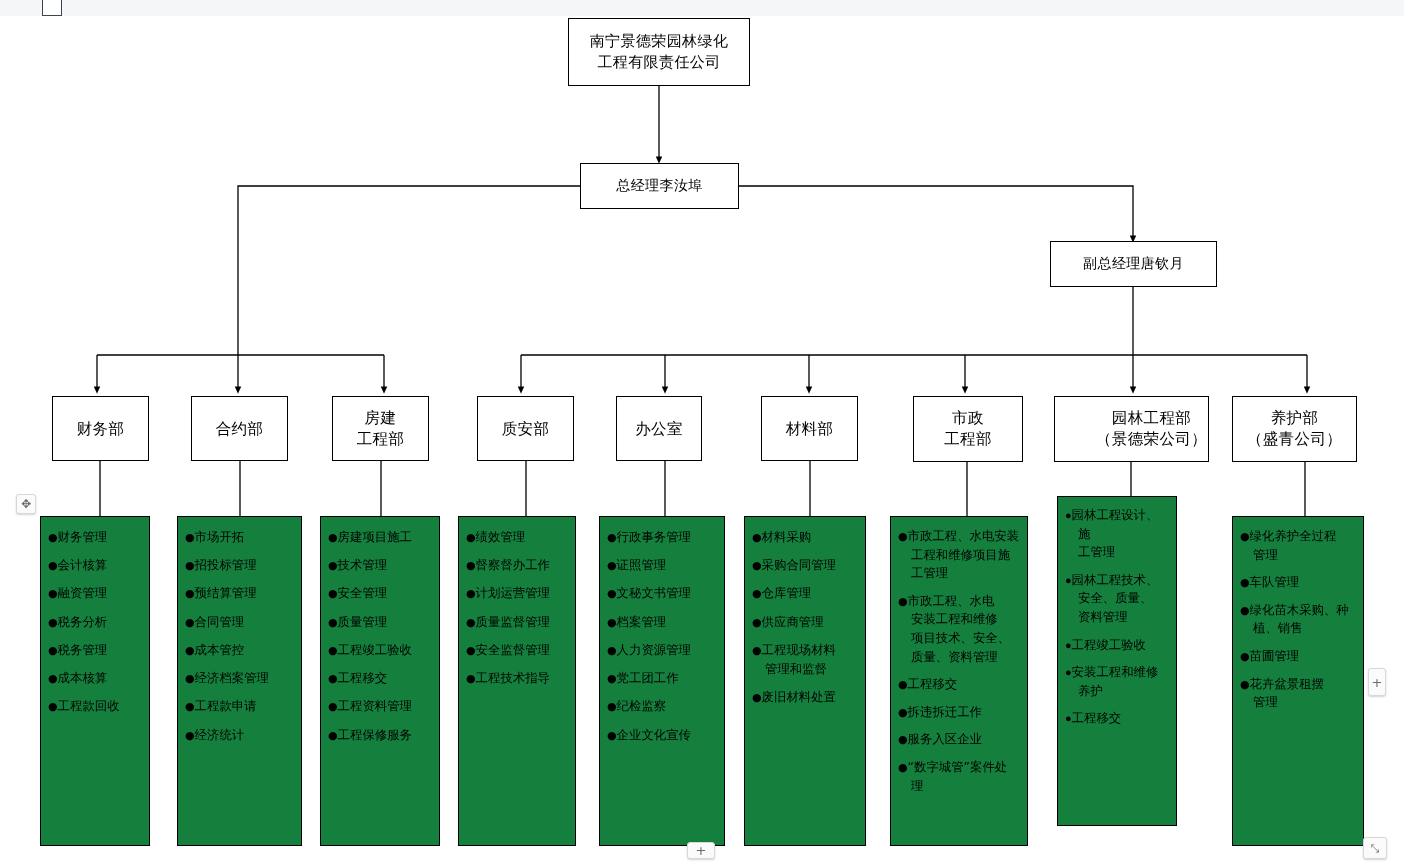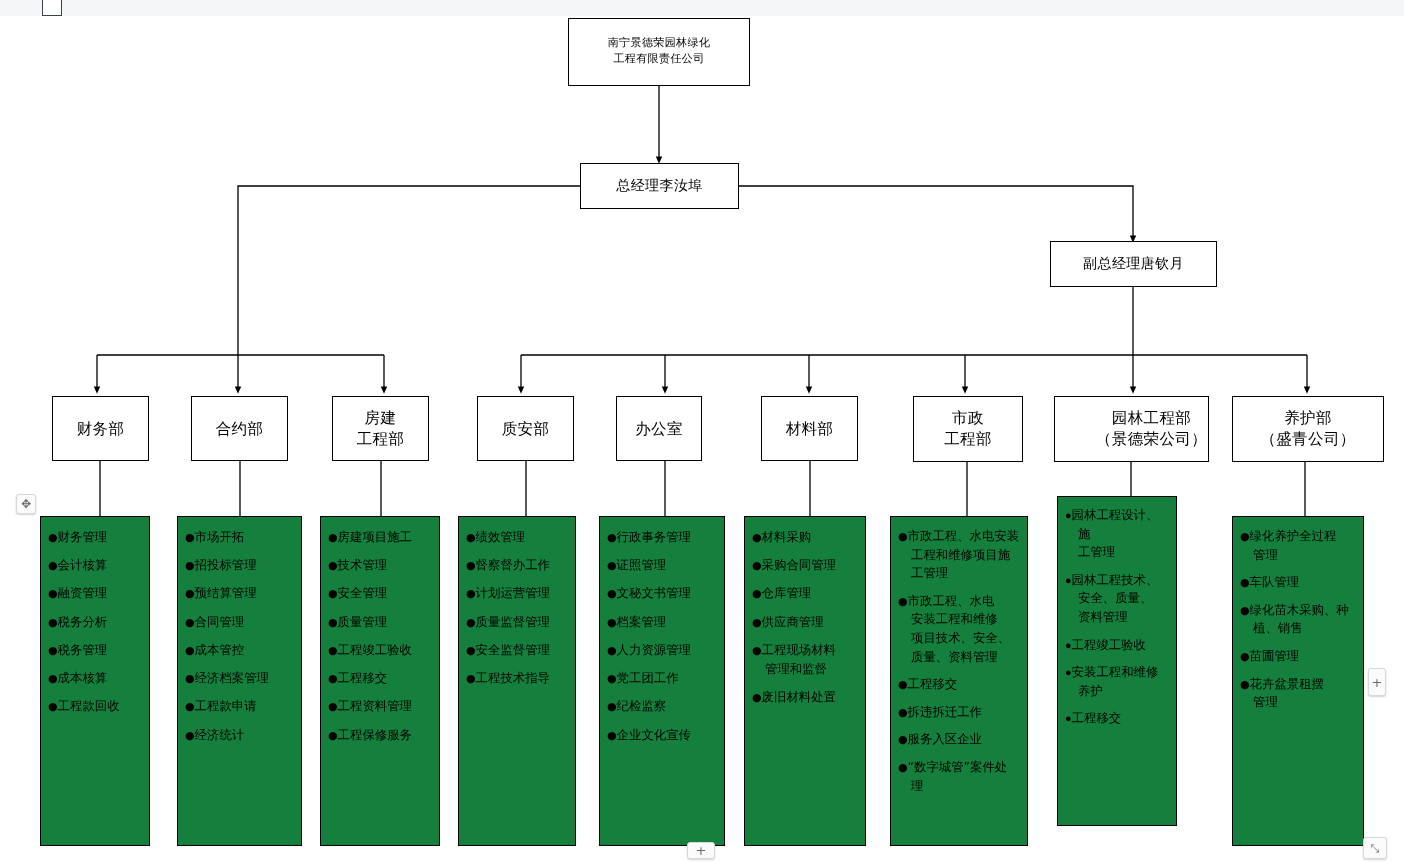--- a/index.html
+++ b/index.html
@@ -27,21 +27,21 @@
     position:absolute;
     border:1.2px solid #000;
     background:#fff;
     box-sizing:border-box;
     display:flex;align-items:center;justify-content:center;
     text-align:center;
     line-height:1.42;
     font-size:14px;
     letter-spacing:.4px;
   }
-  .node.root{font-size:11px;font-family:Liberation Mono, monospace;}
+  .node.root{font-size:15px;}
   .dept{font-size:15.5px;}
 
   .listbox{
     position:absolute;
     border:1.1px solid #000;
     background:#15803d;
     box-sizing:border-box;
     padding:10px 6px 8px 7px;
     font-size:12.4px;
     line-height:1.0;
@@ -164,21 +164,21 @@
   <div class="node dept" style="left:913px;top:396px;width:110px;height:66px;">
     <span style="white-space:pre-line;line-height:1.35;">市政
 工程部</span>
   </div>
 
   <div class="node dept" style="left:1054px;top:396px;width:155px;height:66px;">
     <span style="white-space:pre-line;line-height:1.35;margin-left:40px;">园林工程部
 （景德荣公司）</span>
   </div>
 
-  <div class="node dept" style="left:1232px;top:396px;width:152px;height:66px;">
+  <div class="node dept" style="left:1232px;top:396px;width:125px;height:66px;">
     <span style="white-space:pre-line;line-height:1.35;">养护部
 （盛青公司）</span>
   </div>
 
   <div class="listbox" style="left:40px;top:516px;width:110px;height:330px;">
     <ul>
       <li><span class="bullet">●</span><span>财务管理</span></li>
       <li><span class="bullet">●</span><span>会计核算</span></li>
       <li><span class="bullet">●</span><span>融资管理</span></li>
       <li><span class="bullet">●</span><span>税务分析</span></li>

